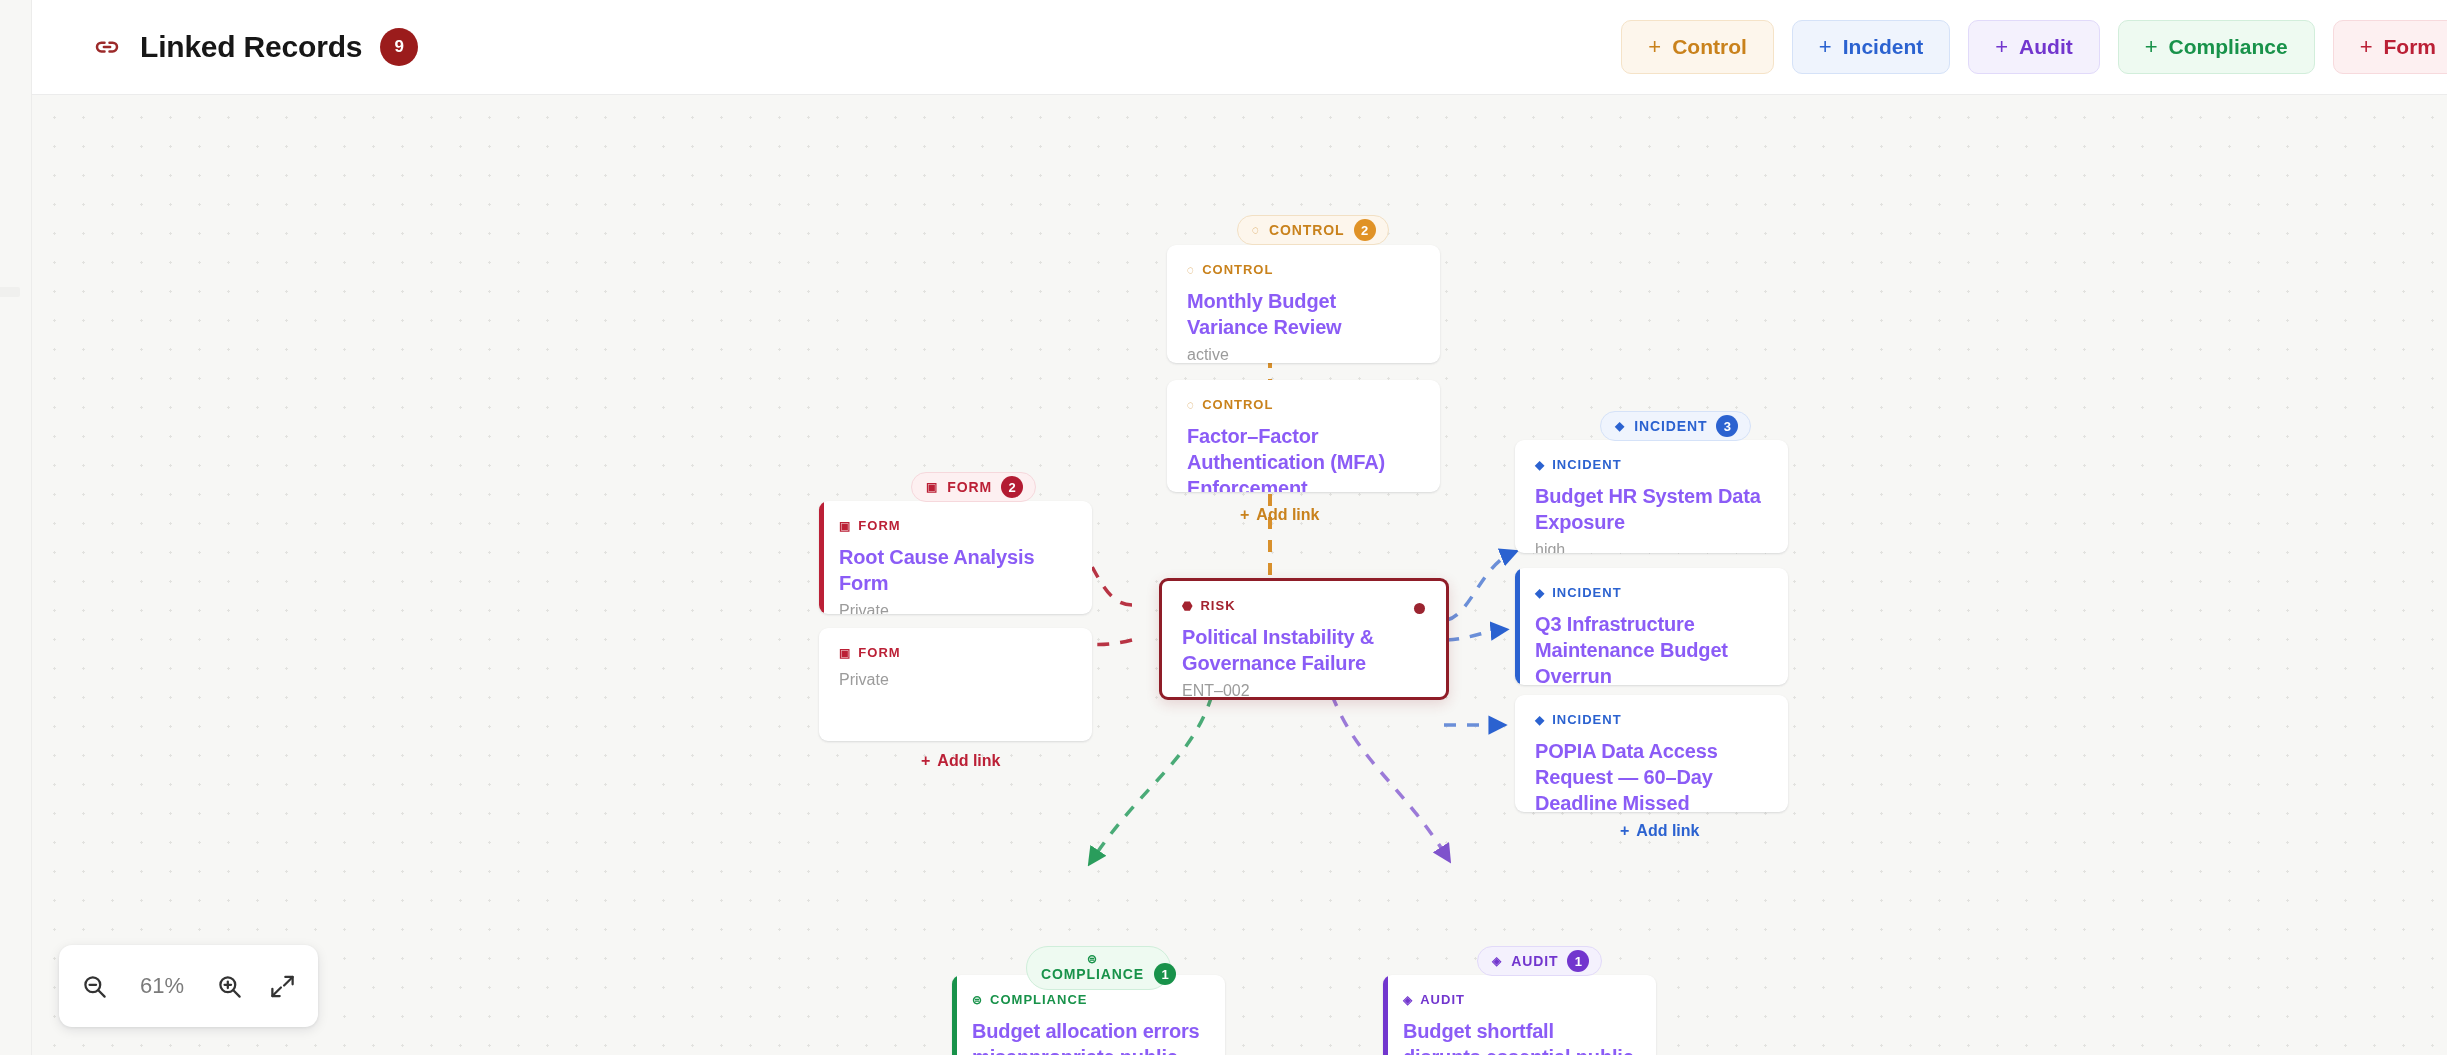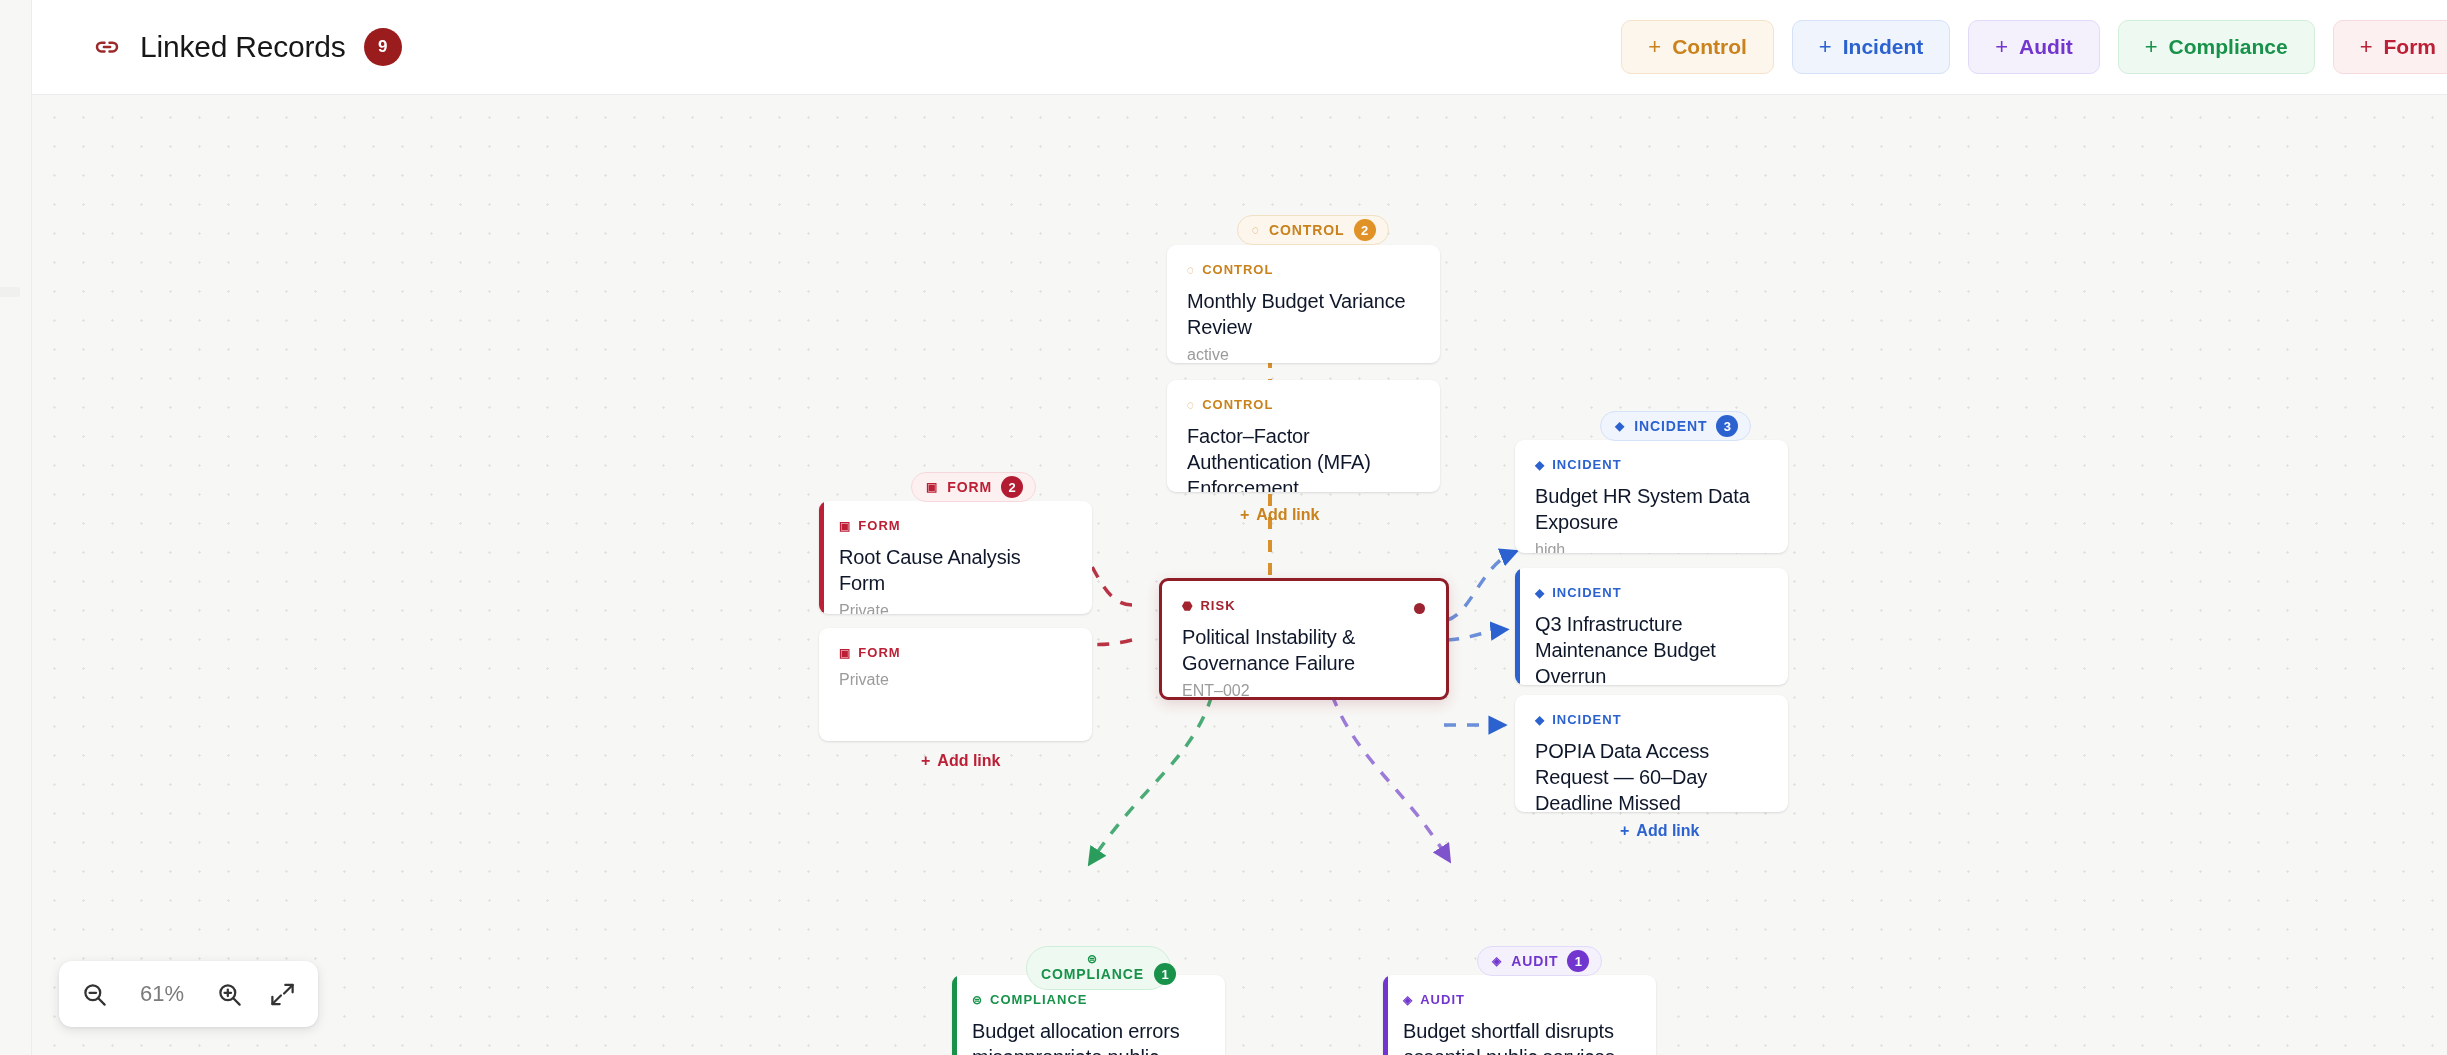--- a/index.html
+++ b/index.html
@@ -23,21 +23,21 @@
   }
 
   
   .header {
     position: absolute; left: 32px; top: 0; width: 2415px; height: 95px;
     background: #ffffff; border-bottom: 1px solid #ececec;
     display: flex; align-items: center;
   }
   .header-left { display: flex; align-items: center; gap: 18px; padding-left: 60px; }
   .link-icon { width: 30px; height: 30px; color: #9c2a2a; display: block; }
-  .page-title { font-size: 30px; font-weight: 400; color: #171717; letter-spacing: -0.2px; }
+  .page-title { font-size: 30px; font-weight: 700; color: #171717; letter-spacing: -0.2px; }
   .count-badge {
     min-width: 38px; height: 38px; border-radius: 19px; background: #9b1c1c;
     color: #fff; font-size: 17px; font-weight: 700;
     display: flex; align-items: center; justify-content: center; padding: 0 12px;
   }
   .header-actions {
     position: absolute; right: -16px; top: 50%; transform: translateY(-50%);
     display: flex; align-items: center; gap: 18px;
   }
   .pill-btn {
@@ -97,21 +97,21 @@
     box-shadow: 0 1px 2px rgba(16,24,40,.06), 0 1px 3px rgba(16,24,40,.07);
     padding: 17px 20px 19px 20px; overflow: hidden; z-index: 5; cursor: pointer;
   }
   .node .accent { position: absolute; left: 0; top: 0; bottom: 0; width: 5px; }
   .node-kind {
     font-size: 13px; font-weight: 700; letter-spacing: 1px;
     display: flex; align-items: center; gap: 7px; margin-bottom: 11px;
   }
   .node-kind .k-dot { font-size: 12px; line-height: 1; }
   .node-title {
-    font-size: 20px; font-weight: 400; color: #0f172a; line-height: 1.3;
+    font-size: 20px; font-weight: 700; color: #8b5cf6; line-height: 1.3;
     letter-spacing: -0.15px;
   }
   .node-meta { font-size: 16px; color: #9b9b9b; margin-top: 6px; }
 
   .k-control    { color: #c9821c; }
   .k-incident   { color: #2b62d0; }
   .k-form       { color: #bb2036; }
   .k-audit      { color: #7236ce; }
   .k-compliance { color: #18924a; }
   .k-risk       { color: #a3232f; }
@@ -132,21 +132,21 @@
     display: flex; align-items: center; gap: 7px; z-index: 6;
     white-space: nowrap; cursor: pointer;
   }
   .al-control    { color: #c9821c; }
   .al-incident   { color: #2b62d0; }
   .al-form       { color: #bb2036; }
 
   
   .zoom-bar {
     position: absolute; left: 59px; bottom: 28px;
-    height: 66px; padding: 16px 22px; background: #ffffff; border-radius: 13px;
+    height: 82px; padding: 16px 22px; background: #ffffff; border-radius: 13px;
     box-shadow: 0 3px 12px rgba(16,24,40,.10), 0 1px 3px rgba(16,24,40,.07);
     display: flex; align-items: center; gap: 26px; z-index: 20;
   }
   .zoom-bar svg { display: block; color: #333; cursor: pointer; }
   .zoom-level { font-size: 22px; color: #7b7b7b; min-width: 56px; text-align: center; }
 </style>
 </head>
 <body>
 
 <div id="app">

